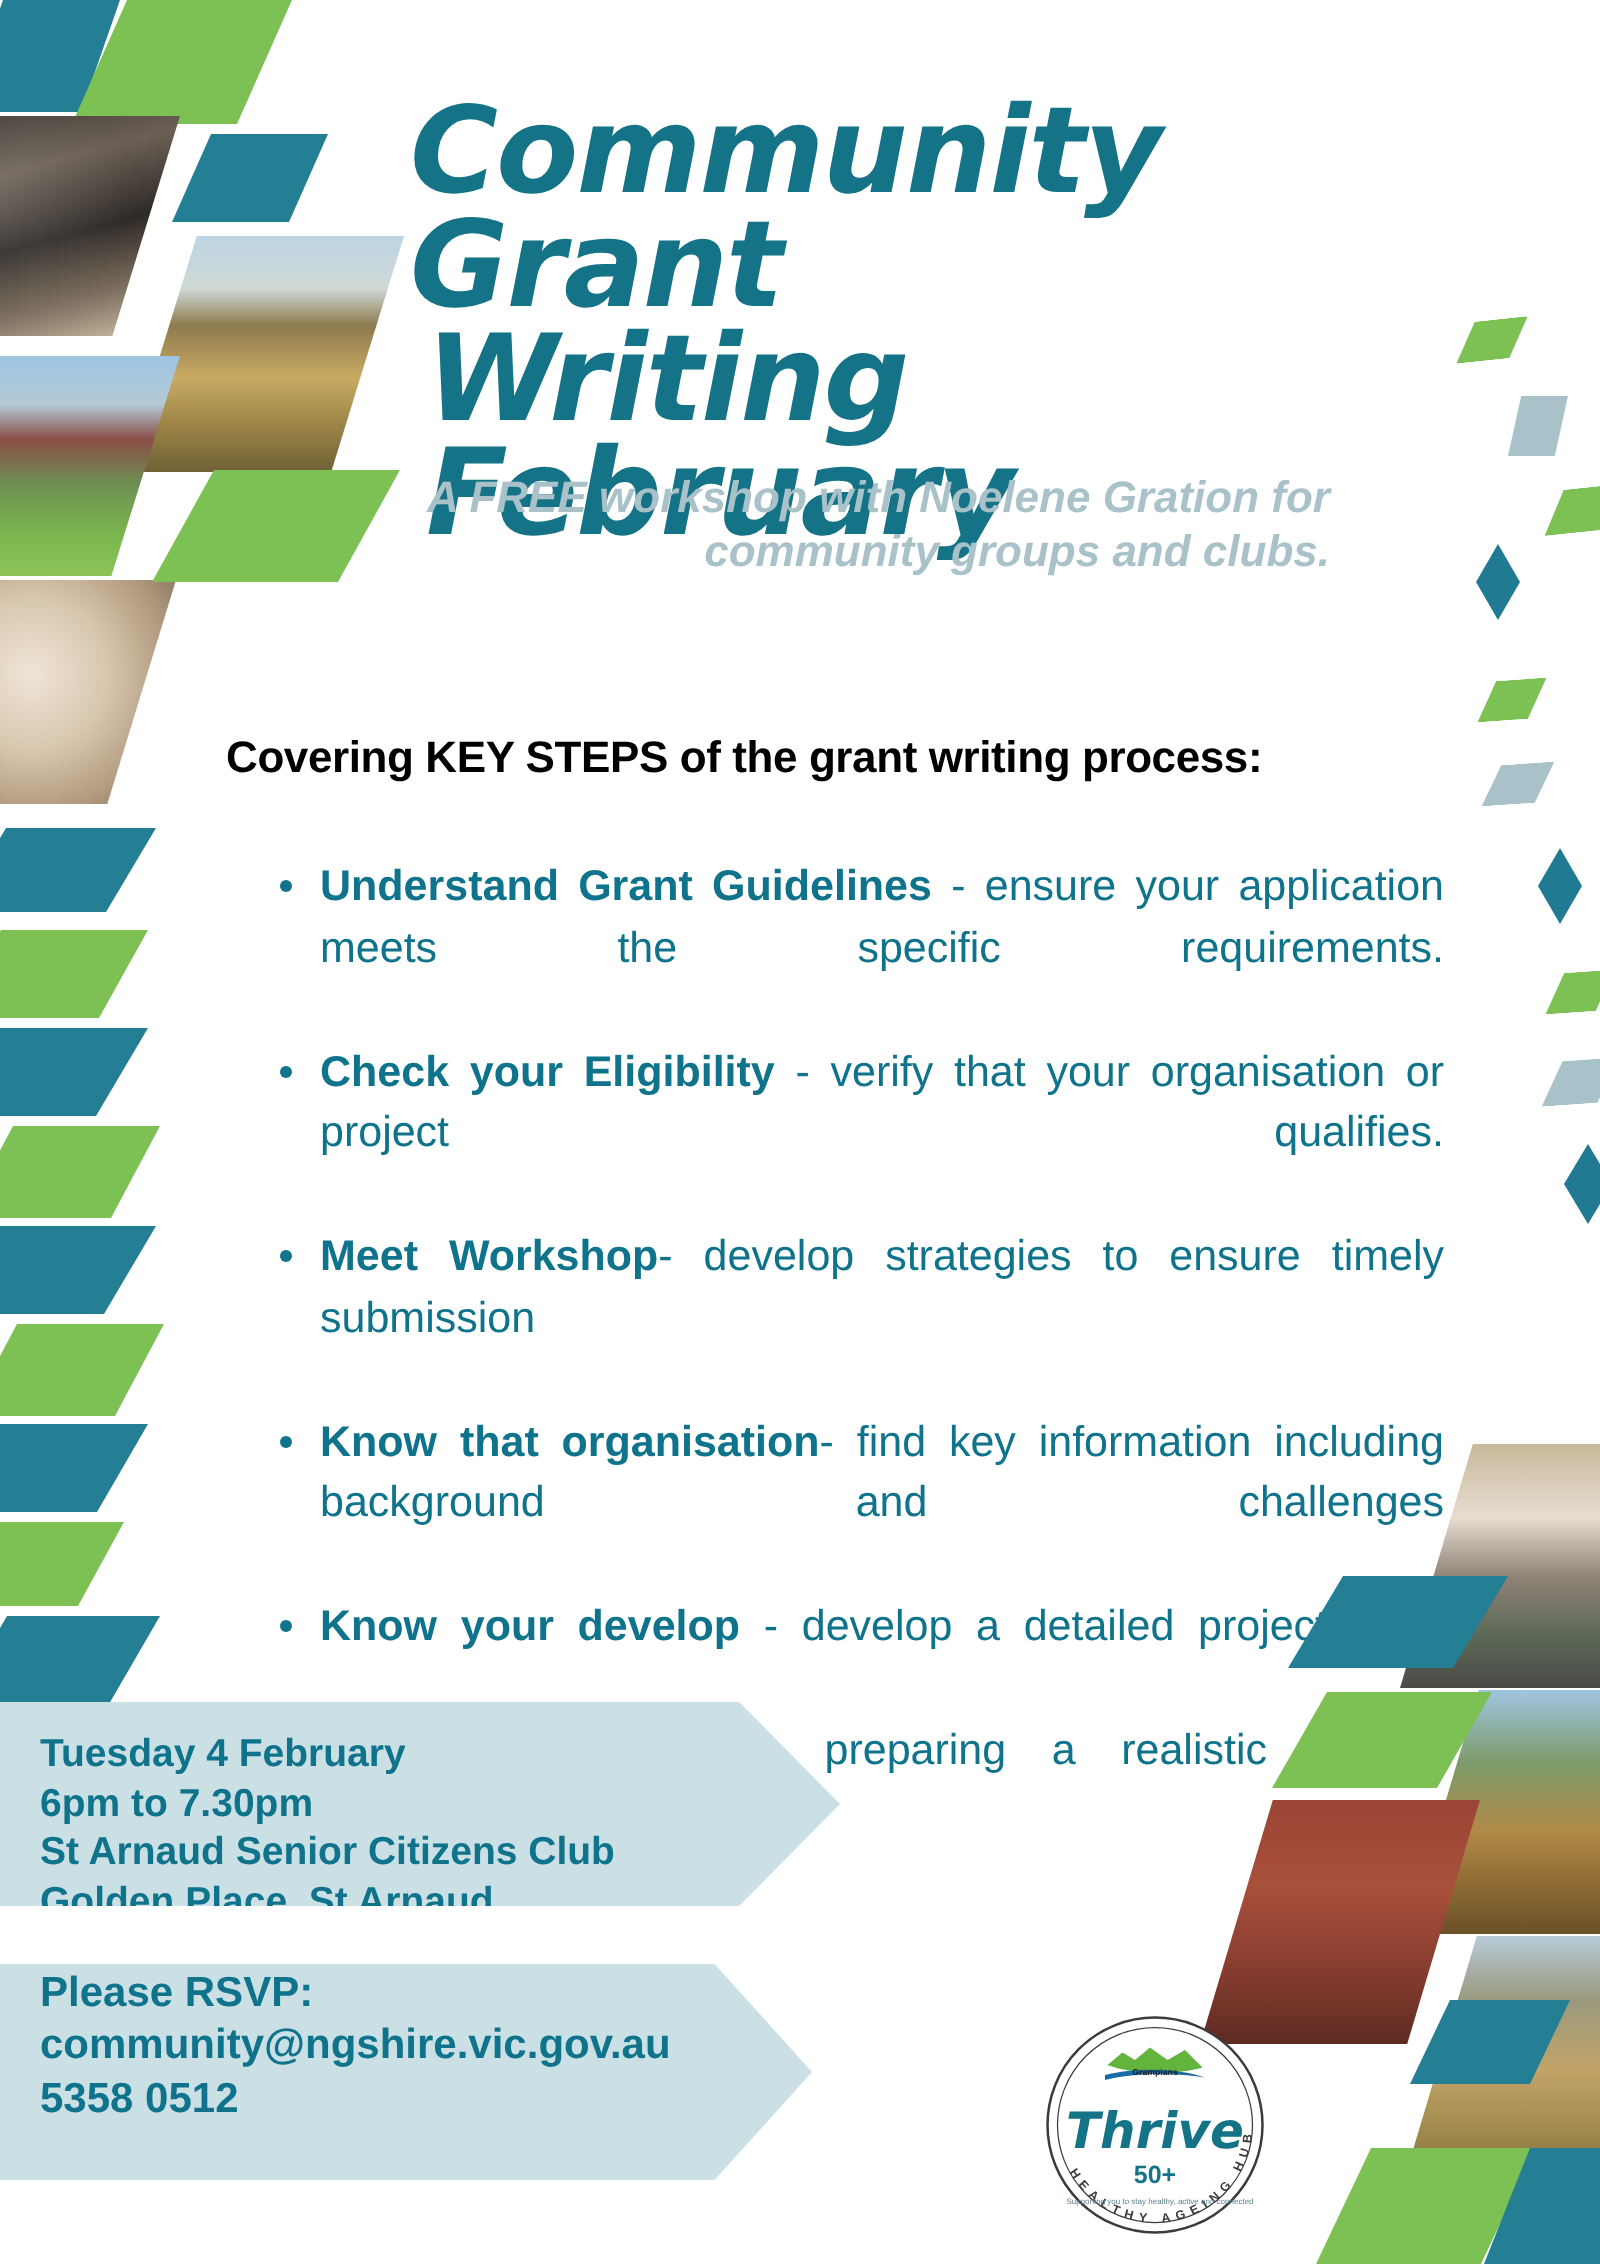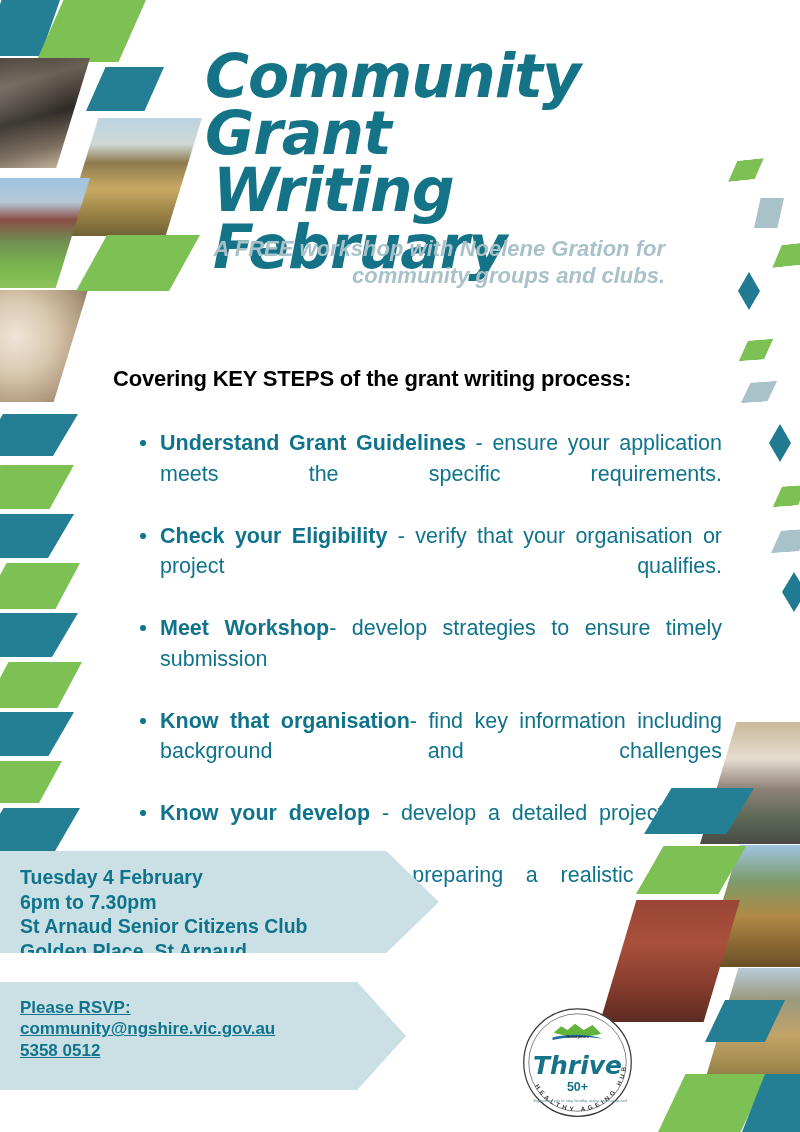--- a/index.html
+++ b/index.html
@@ -68,33 +68,32 @@
   .bullets b{font-weight:bold;}
 
   
   .banner{
     position:absolute;background:#cbe0e5;
     color:#10738c;font-weight:bold;
   }
   .banner-details{
     left:0;top:851px;width:420px;height:102px;
     clip-path:polygon(0% 0%,88% 0%,100% 50%,88% 100%,0% 100%);
-    padding-left:19px;
   }
   .banner-details .txt{
     position:absolute;left:20px;top:14px;
     font-size:19.5px;line-height:1.26;white-space:pre-line;
   }
   .banner-rsvp{
     left:0;top:982px;width:406px;height:108px;
     clip-path:polygon(0% 0%,88% 0%,100% 50%,88% 100%,0% 100%);
   }
   .banner-rsvp .txt{
-    position:absolute;left:20px;top:15px;
-    font-size:17px;line-height:1.26;white-space:pre-line;text-decoration:underline;
+    position:absolute;left:20px;top:2px;
+    font-size:21px;line-height:1.26;white-space:pre-line;
   }
 
   
   .thrive{position:absolute;left:515px;top:1000px;width:125px;height:125px;}
   .thrive-sub{
     position:absolute;left:510px;top:1098px;width:140px;
     text-align:center;font-size:4px;color:#5b7f8c;line-height:1.25;
   }
 </style>
 </head>

